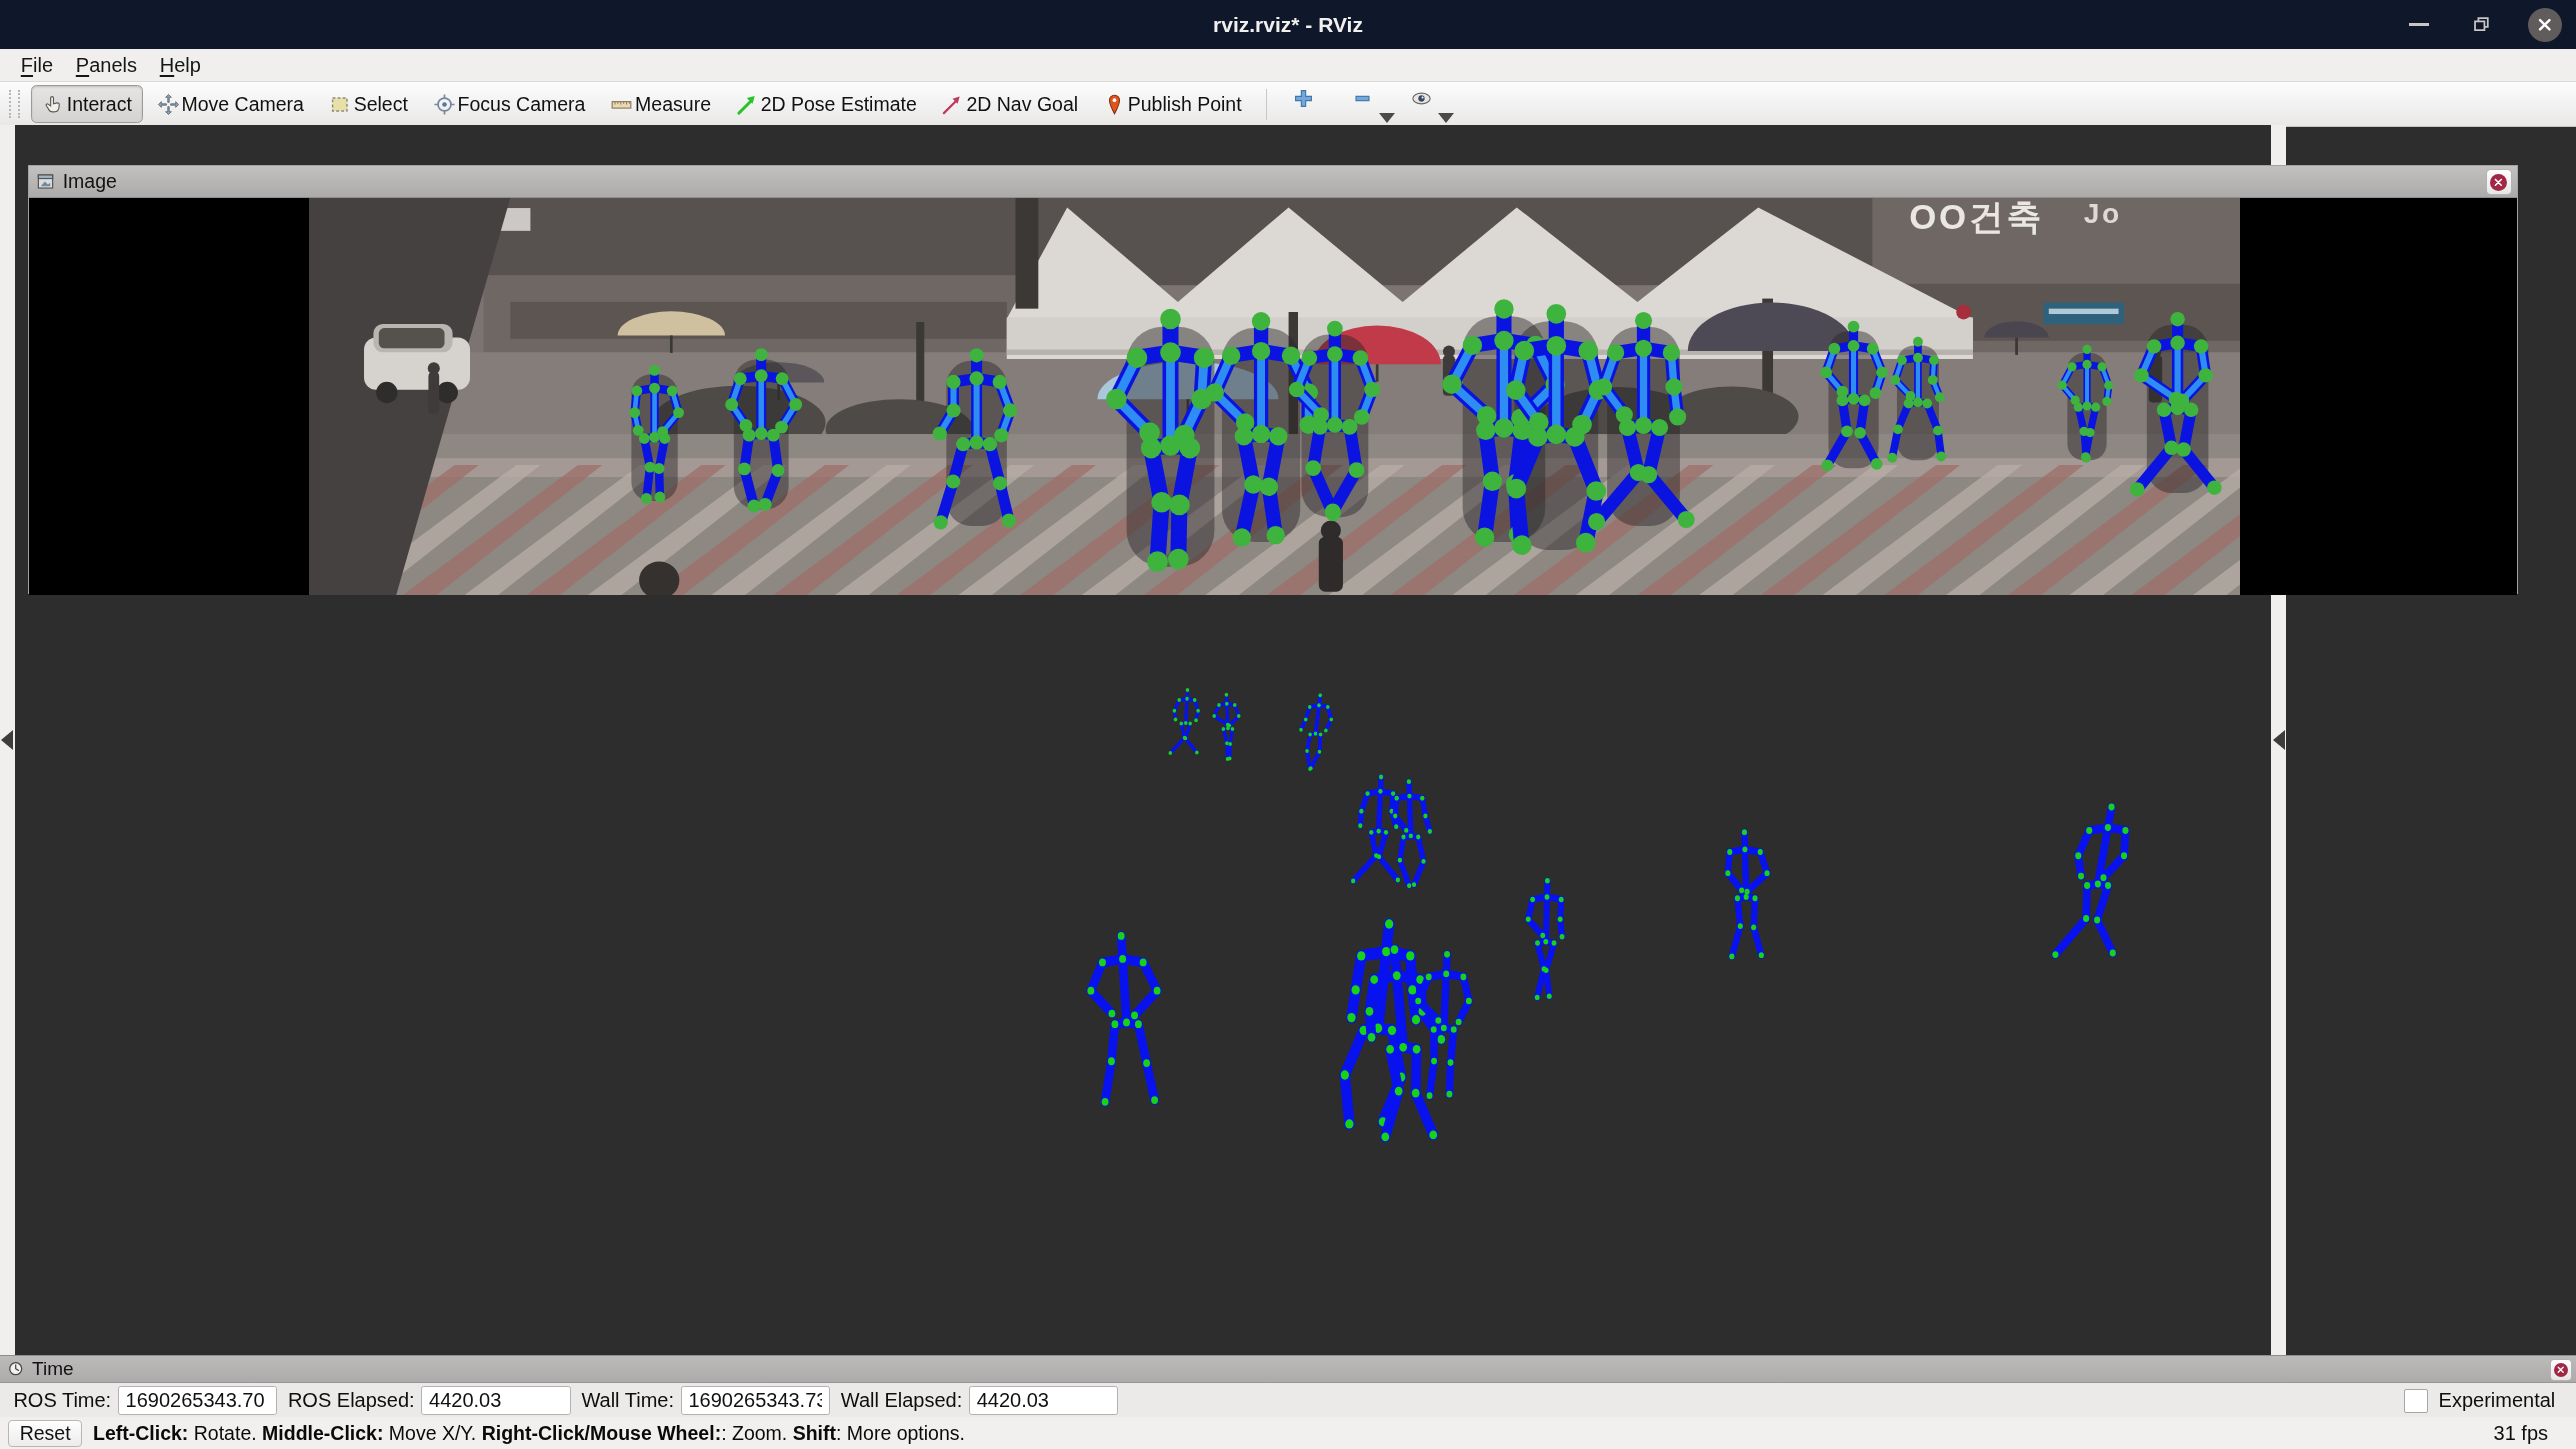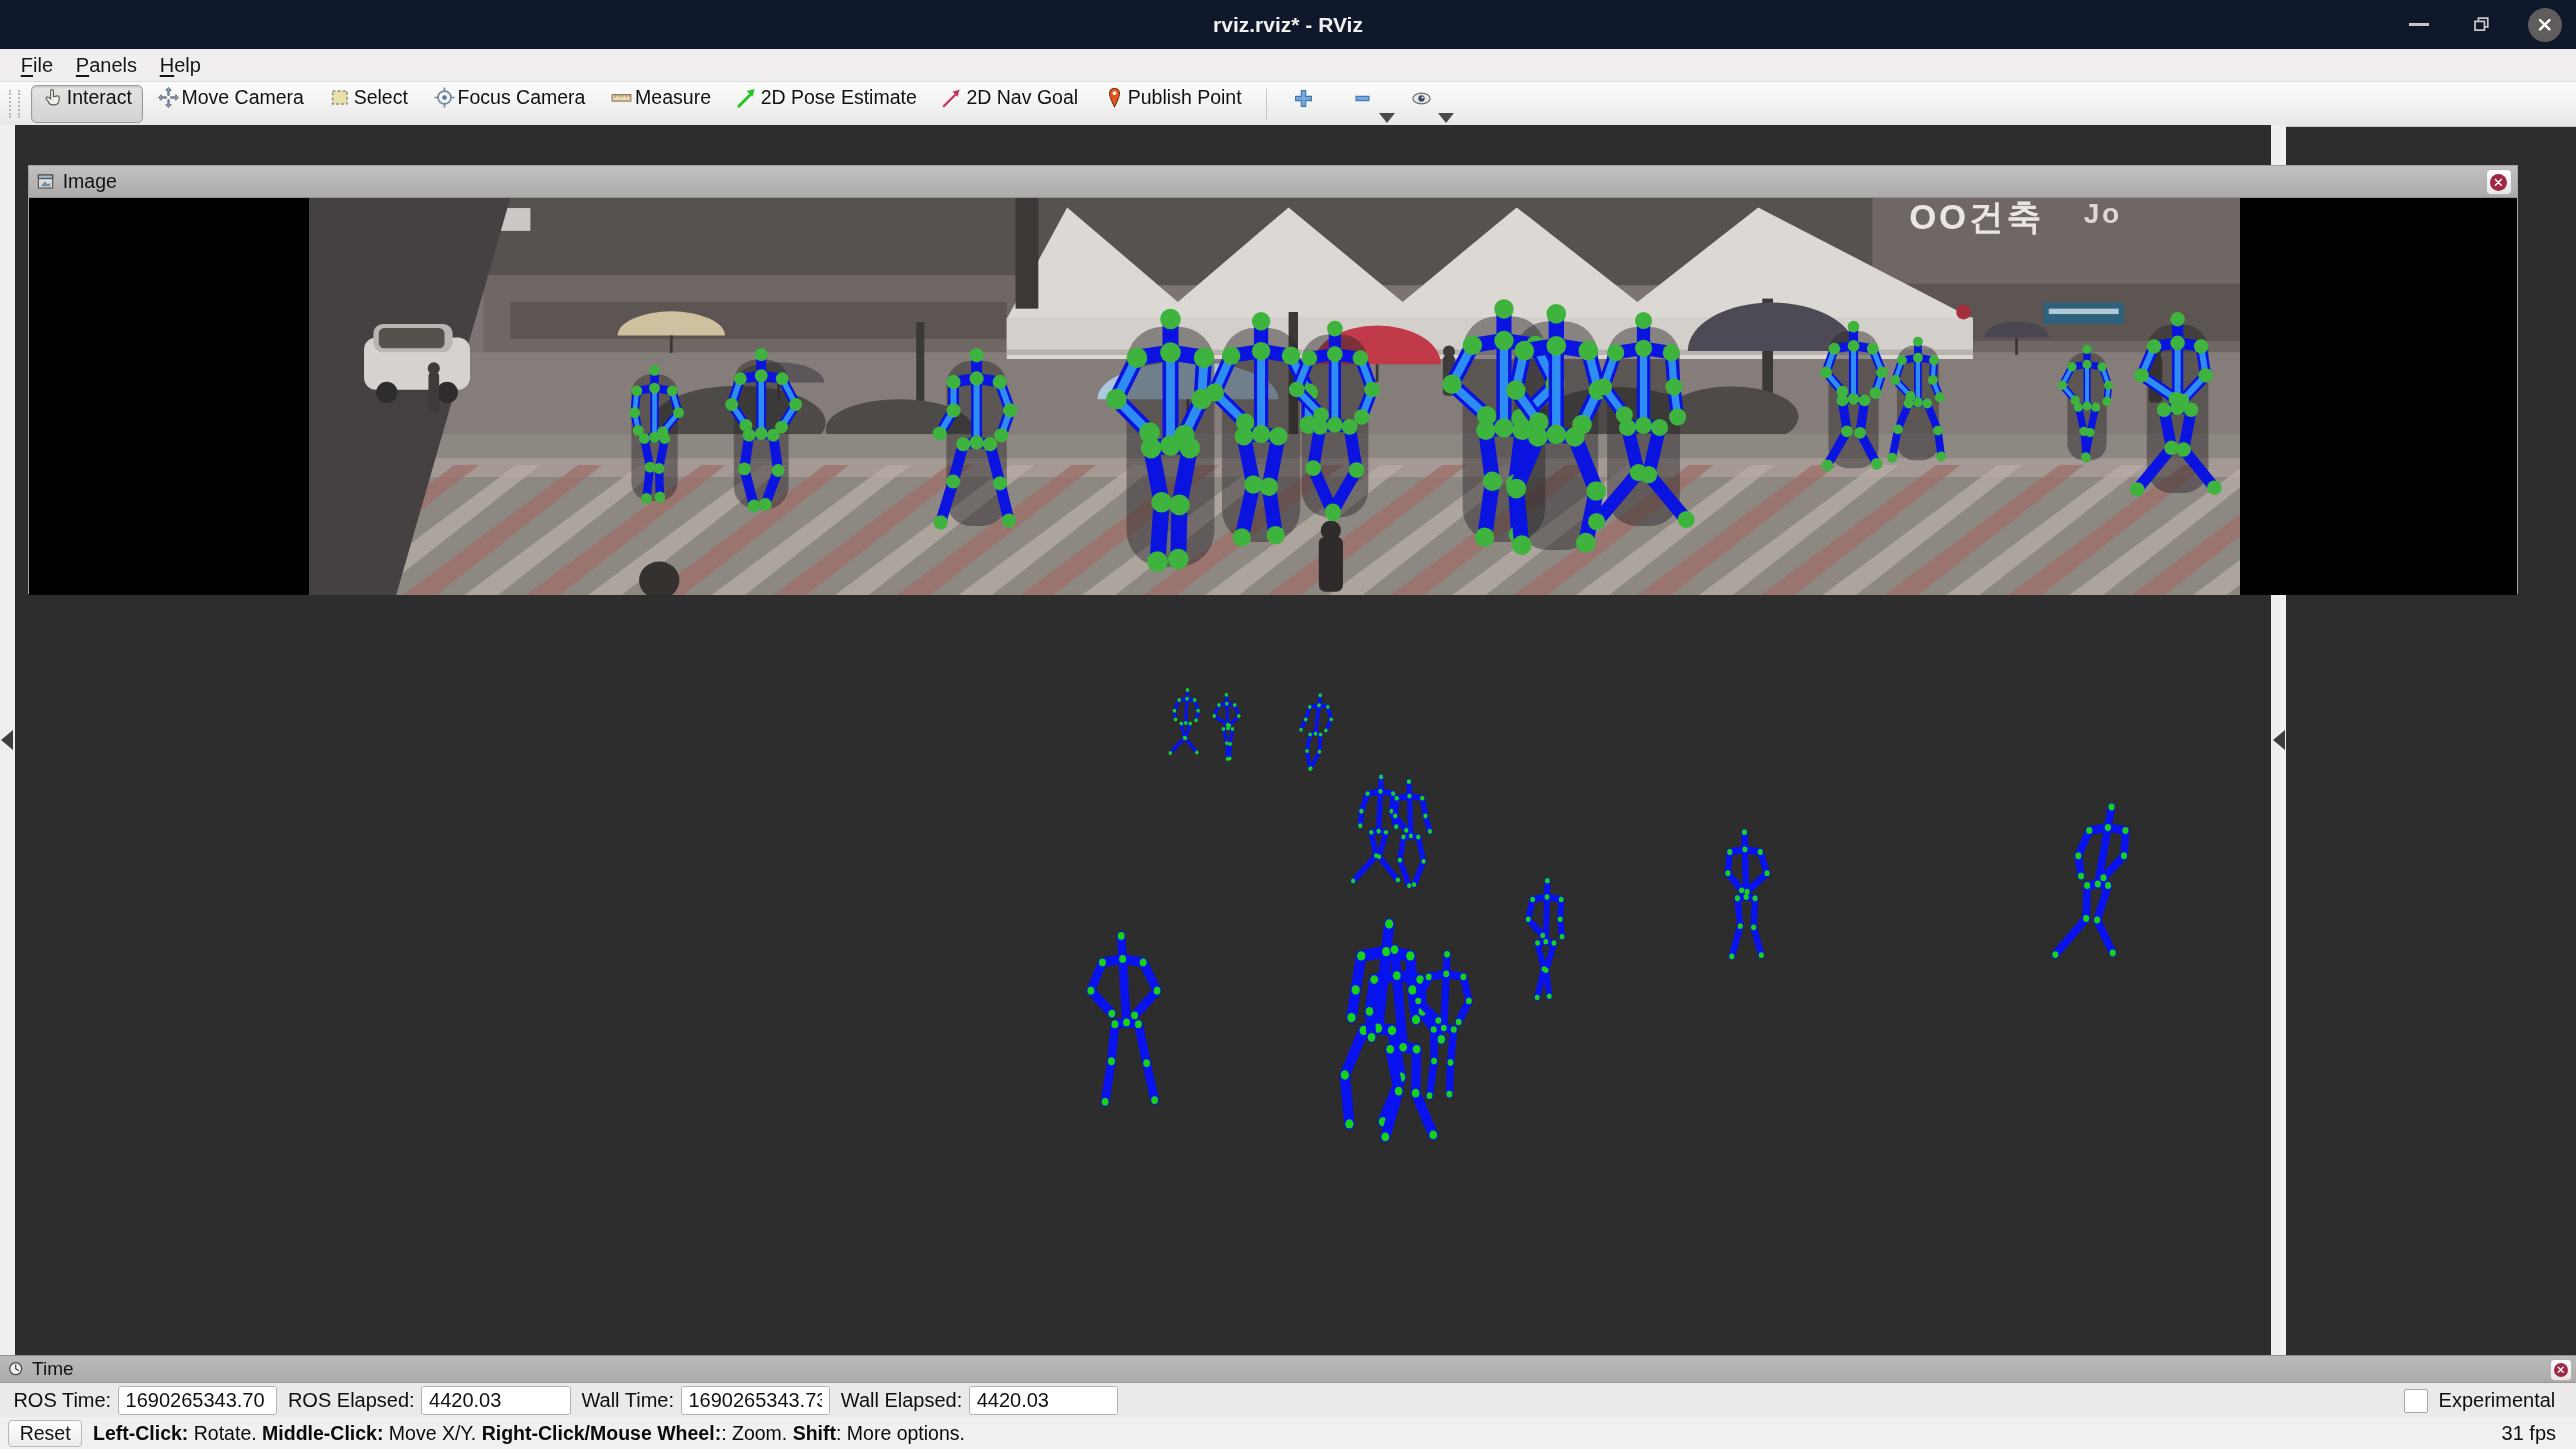--- a/index.html
+++ b/index.html
@@ -17,21 +17,21 @@
   .close-circle{width:34px;height:34px;border-radius:50%;background:#615c5c;display:flex;align-items:center;justify-content:center;}
   .win-btn svg{width:21.5px;height:21.5px;}
   
   .menubar{height:32px;background:#f0efee;display:flex;align-items:center;padding-left:9.4px;border-bottom:0.7px solid #dddbda;}
   .menu-item{font-size:20px;color:#161616;padding:0 11.4px;cursor:default;}
   .menu-item u{text-decoration:underline;text-underline-offset:3.4px;}
   
   .toolbar{height:44px;background:linear-gradient(#fcfcfc,#e9e8e7);display:flex;align-items:center;padding:0 5.4px;border-bottom:0.7px solid #c7c5c4;}
   .tool-handle{width:6.7px;height:28px;border-left:2px dotted #b8b6b5;border-right:2px dotted #b8b6b5;margin:0 10.7px 0 4px;}
   .tools{display:flex;align-items:center;}
-  .tool-btn{display:flex;align-items:flex-start;height:36px;padding:0 10px;margin-right:2.7px;border:1.3px solid transparent;border-radius:5.4px;font-size:19.5px;color:#111;cursor:default;}
+  .tool-btn{display:flex;align-items:center;height:36px;padding:0 10px;margin-right:2.7px;border:1.3px solid transparent;border-radius:5.4px;font-size:19.5px;color:#111;cursor:default;}
   .tool-btn.selected{border-color:#9c9a99;background:linear-gradient(#e6e5e4,#d4d3d2);box-shadow:inset 0 1.3px 2px rgba(0,0,0,0.15);}
   .tool-icon{width:23px;height:23px;display:inline-flex;margin-right:2px;}
   .tool-icon svg{width:100%;height:100%;}
   .toolbar-sep{width:1.3px;height:31px;background:#c9c7c6;margin:0 20px 0 10.7px;}
   .extras{display:flex;align-items:center;gap:24px;}
   .extra-btn{position:relative;width:35px;height:36px;display:flex;align-items:flex-start;justify-content:center;padding-top:2.7px;}
   .dropdown-tri{position:absolute;right:-13.4px;bottom:0;width:0;height:0;border-left:8.7px solid transparent;border-right:8.7px solid transparent;border-top:10.7px solid #4c4a49;}
   
   .viewport{position:absolute;left:0;top:125px;width:2286px;height:1230px;background:#2e2d2d;}
   #view3d{position:absolute;left:0;top:0;width:100%;height:100%;}
@@ -67,21 +67,21 @@
   .tf-input{width:134px;height:27px;font-size:20px;border:1.3px solid #b4b2b1;border-radius:2.7px;background:#fff;padding:0 6.7px;color:#111;font-family:"Liberation Sans",sans-serif;}
   .tf-input.wide{width:144px;}
   .experimental{margin-left:auto;display:flex;align-items:center;gap:10.7px;margin-right:18px;}
   .checkbox{width:22px;height:22px;background:#fff;border:1.3px solid #a8a6a5;border-radius:2px;}
   .exp-label{font-size:20px;color:#0e0e0e;}
   
   .statusbar{position:absolute;left:0;top:1417px;width:2576px;height:32px;background:#f1f0ef;display:flex;align-items:center;padding:0 8px;box-sizing:border-box;}
   .reset-btn{height:27px;padding:0 10.7px;font-size:19.5px;background:linear-gradient(#fefefe,#ececec);border:1.3px solid #b9b7b6;border-radius:4px;margin-right:10.7px;display:flex;align-items:center;color:#111;text-align:right;}
   #help-text{font-size:19.5px;color:#0a0a0a;display:flex;white-space:pre;align-items:center;}
   #help-text b{font-weight:bold;}
-  .fps{margin-left:auto;margin-right:12px;font-size:20px;color:#0e0e0e;}
+  .fps{margin-left:auto;margin-right:20px;font-size:20px;color:#0e0e0e;}
 </style>
 </head>
 <body>
 
 <div class="titlebar">
   <span class="title-text">rviz.rviz* - RViz</span>
   <div class="win-controls">
     <div class="win-btn">
         <div class="min-glyph"></div>
       </div>

